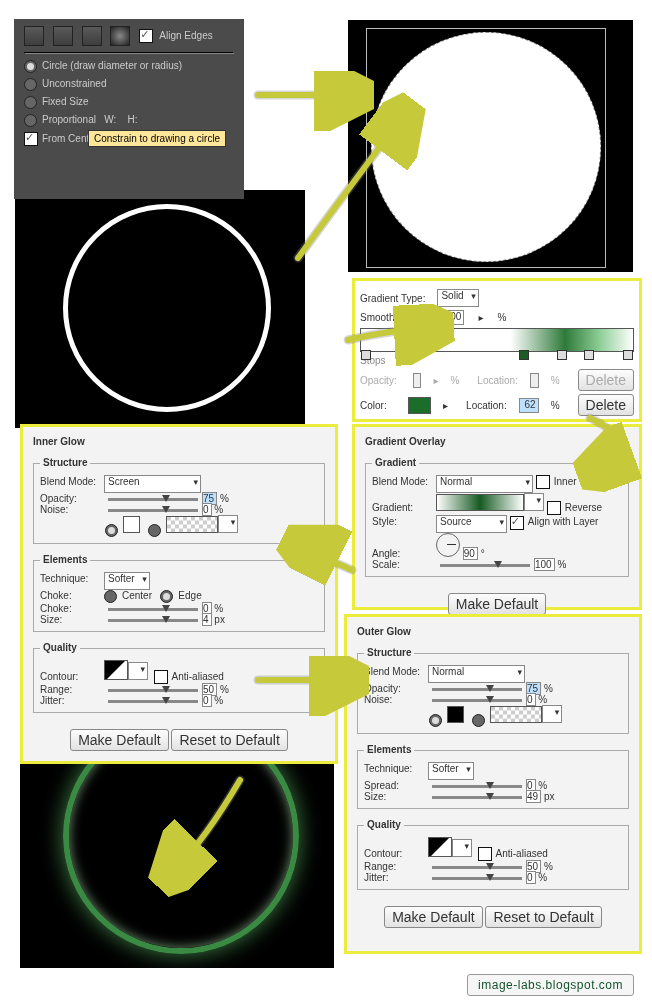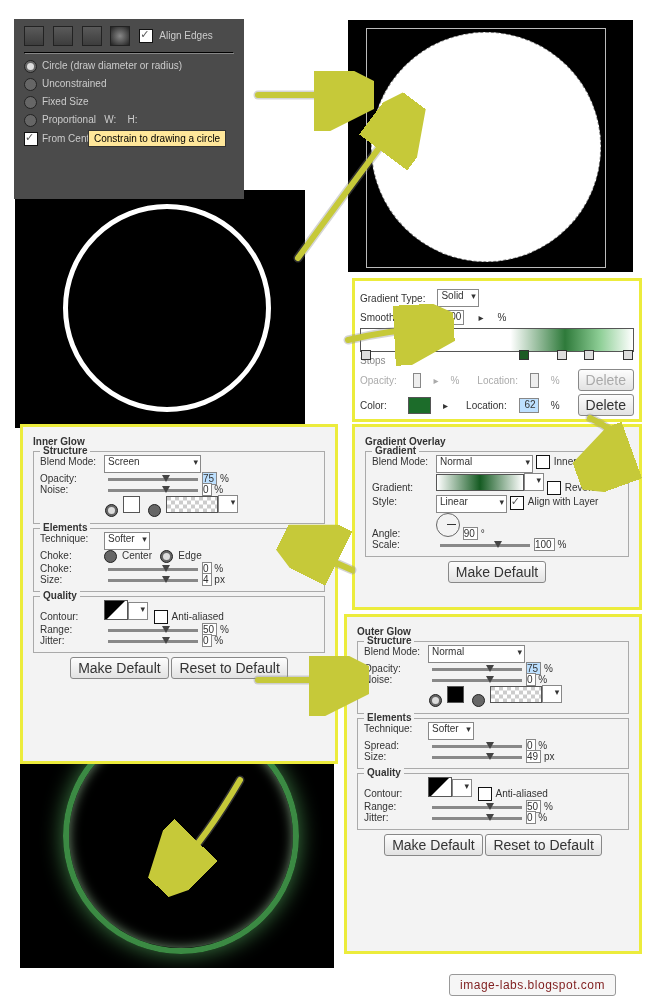--- a/index.html
+++ b/index.html
@@ -27,28 +27,28 @@
 .stop{position:absolute;bottom:-9px;width:8px;height:8px;border:1px solid #333;background:#ddd}
 .btn{display:inline-block;border:1px solid #888;background:linear-gradient(#fdfdfd,#e2e2e2);border-radius:3px;padding:2px 7px;font-size:14px}
 .swatch{width:40px;height:15px;border:1px solid #555;display:inline-block}
 
 .fx{background:#f3f3f3;border:1px solid #999;box-sizing:border-box;padding:6px 10px 10px 10px}
 .fxy{border:3px solid #ecec3c}
 .gh{font-weight:bold;margin:3px 0 2px 0}
 .lab{display:inline-block;text-align:left;width:60px;margin-right:4px}
 .slid{display:inline-block;width:90px;height:3px;background:#888;position:relative;vertical-align:middle;margin:0 4px}
 .slid::after{content:"";position:absolute;top:-3px;width:0;height:0;border-left:4px solid transparent;border-right:4px solid transparent;border-top:7px solid #444;left:60%}
-.fg{border:1px solid #aaa;margin:4px 0;padding:3px 6px 6px 6px;position:relative}
+.fg{border:1px solid #aaa;margin:16px 0;padding:11px 6px 6px 6px;position:relative}
 .fg>.t{position:absolute;top:-7px;left:6px;background:#f3f3f3;padding:0 3px;font-weight:bold}
 .cont{display:inline-block;width:22px;height:18px;border:1px solid #555;background:linear-gradient(135deg,#000 49%,#fff 51%)}
 .check{display:inline-block;width:50px;height:15px;border:1px solid #555;background:repeating-conic-gradient(#ccc 0 25%,#fff 0 50%) 0/8px 8px}
 .sw{display:inline-block;width:15px;height:15px;border:1px solid #555}
 .ang{display:inline-block;width:22px;height:22px;border:1px solid #666;border-radius:50%;position:relative}
 .ang::after{content:"";position:absolute;left:10px;top:10px;width:9px;height:1px;background:#333}
-.credit{right:36px;bottom:11px;border:1px solid #999;border-radius:3px;background:#f6f6f6;padding:3px 10px;font-size:12px;letter-spacing:.5px;color:#7f1d1d}
+.credit{right:18px;bottom:11px;border:1px solid #999;border-radius:3px;background:#f6f6f6;padding:3px 10px;font-size:12px;letter-spacing:.5px;color:#14532d}
 
 .arr{position:absolute;stroke:#c6c939;stroke-width:6;fill:none;stroke-linecap:round;z-index:20;pointer-events:none}
 .arrh{fill:#c6c939}
 </style>
 </head>
 <body>
 
 <div class="abs toolopt">
   <div>
     <span class="tico"></span>
@@ -115,21 +115,21 @@
     <span class="btn" style="margin-left:6px">Delete</span>
   </div>
 </div>
 
 <div class="abs fx fxy" style="left:352px;top:424px;width:290px;height:186px">
   <div class="gh">Gradient Overlay</div>
   <div class="fg">
       <span class="t">Gradient</span>
     <div><span class="lab">Blend Mode:</span><span class="sel" style="width:78px">Normal</span> <span class="chk"></span><span>Inner</span></div>
     <div><span class="lab">Gradient:</span><span class="swatch" style="width:86px;background:linear-gradient(to right,#fff,#155b22,#fff)"></span><span class="sel" style="width:1px"></span> <span class="chk"></span><span>Reverse</span></div>
-    <div><span class="lab">Style:</span><span class="sel" style="width:52px">Linear</span> <span class="chk on"></span><span>Align with Layer</span></div>
+    <div><span class="lab">Style:</span><span class="sel" style="width:52px">Source</span> <span class="chk on"></span><span>Align with Layer</span></div>
     <div><span class="lab">Angle:</span><span class="ang"></span> <span class="num">90</span> <span>°</span></div>
     <div><span class="lab">Scale:</span><span class="slid"></span><span class="num">100</span> <span>%</span></div>
   </div>
   <div style="text-align:center"><span class="btn">Make Default</span></div>
 </div>
 
 <div class="abs fx fxy" style="left:20px;top:424px;width:318px;height:340px;z-index:2">
   <div class="gh">Inner Glow</div>
   <div class="fg">
       <span class="t">Structure</span>

